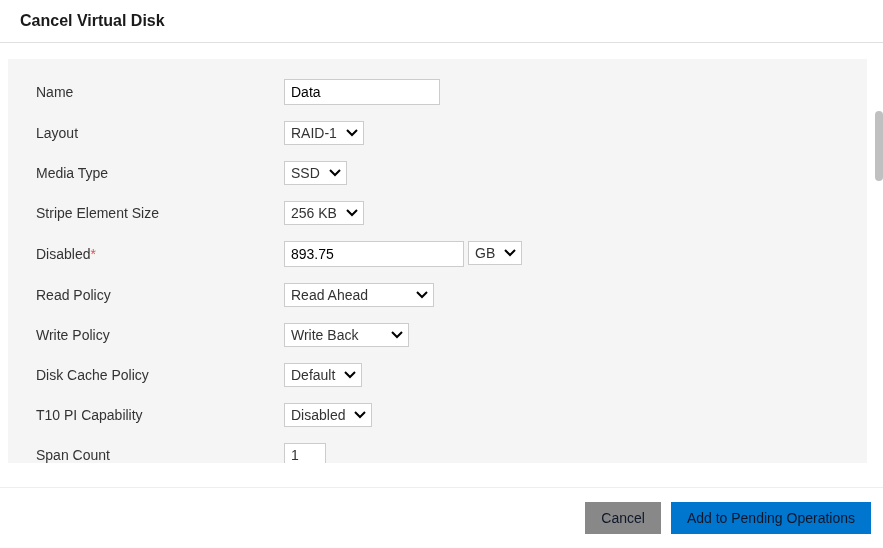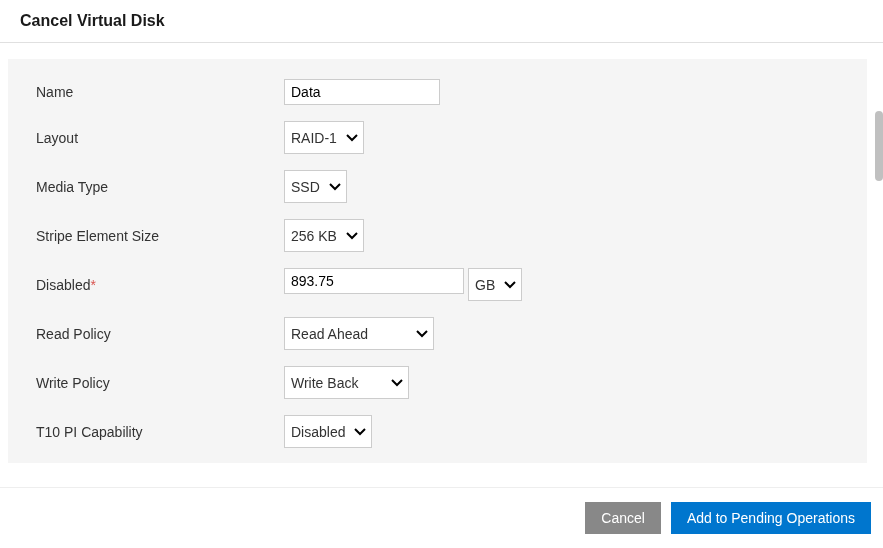--- a/index.html
+++ b/index.html
@@ -66,21 +66,21 @@
     }
     .input-capacity {
       width: 180px;
     }
     .select-wrap {
       position: relative;
       display: inline-flex;
       align-items: center;
       background: #fff;
       border: 1px solid #ccc;
-      height: 33px;
+      height: 24px;
       padding: 0 26px 0 6px;
       font-size: 14px;
       cursor: pointer;
     }
     .select-wrap .chevron {
       position: absolute;
       right: 5px;
       top: 50%;
       transform: translateY(-50%);
       pointer-events: none;
@@ -97,21 +97,21 @@
       display: flex;
       justify-content: flex-end;
       gap: 10px;
       border-top: 1px solid #eee;
     }
     .btn {
       padding: 8px 16px;
       font-size: 14px;
       border: none;
       cursor: pointer;
-      color: #ffffff;
+      color: #0f172a;
     }
     .btn-cancel {
       background: #888;
     }
     .btn-primary {
       background: #0076ce;
     }
     .scrollbar-track {
       position: absolute;
       right: 0;
@@ -226,20 +226,33 @@
           <span>Write Back</span>
           <span class="chevron">
               <svg width="12" height="8" viewBox="0 0 12 8">
                 <path d="M1 1 L6 6 L11 1" stroke="#000" stroke-width="2" fill="none"></path>
               </svg>
             </span>
         </div>
       </div>
     </div>
 
+    <div class="form-row">
+      <div class="form-label">Disk Cache Policy</div>
+      <div class="form-control-wrap">
+        <div class="select-wrap">
+          <span>Default</span>
+          <span class="chevron">
+              <svg width="12" height="8" viewBox="0 0 12 8">
+                <path d="M1 1 L6 6 L11 1" stroke="#000" stroke-width="2" fill="none"></path>
+              </svg>
+            </span>
+        </div>
+      </div>
+    </div>
 
     <div class="form-row">
       <div class="form-label">T10 PI Capability</div>
       <div class="form-control-wrap">
         <div class="select-wrap">
           <span>Disabled</span>
           <span class="chevron">
               <svg width="12" height="8" viewBox="0 0 12 8">
                 <path d="M1 1 L6 6 L11 1" stroke="#000" stroke-width="2" fill="none"></path>
               </svg>

